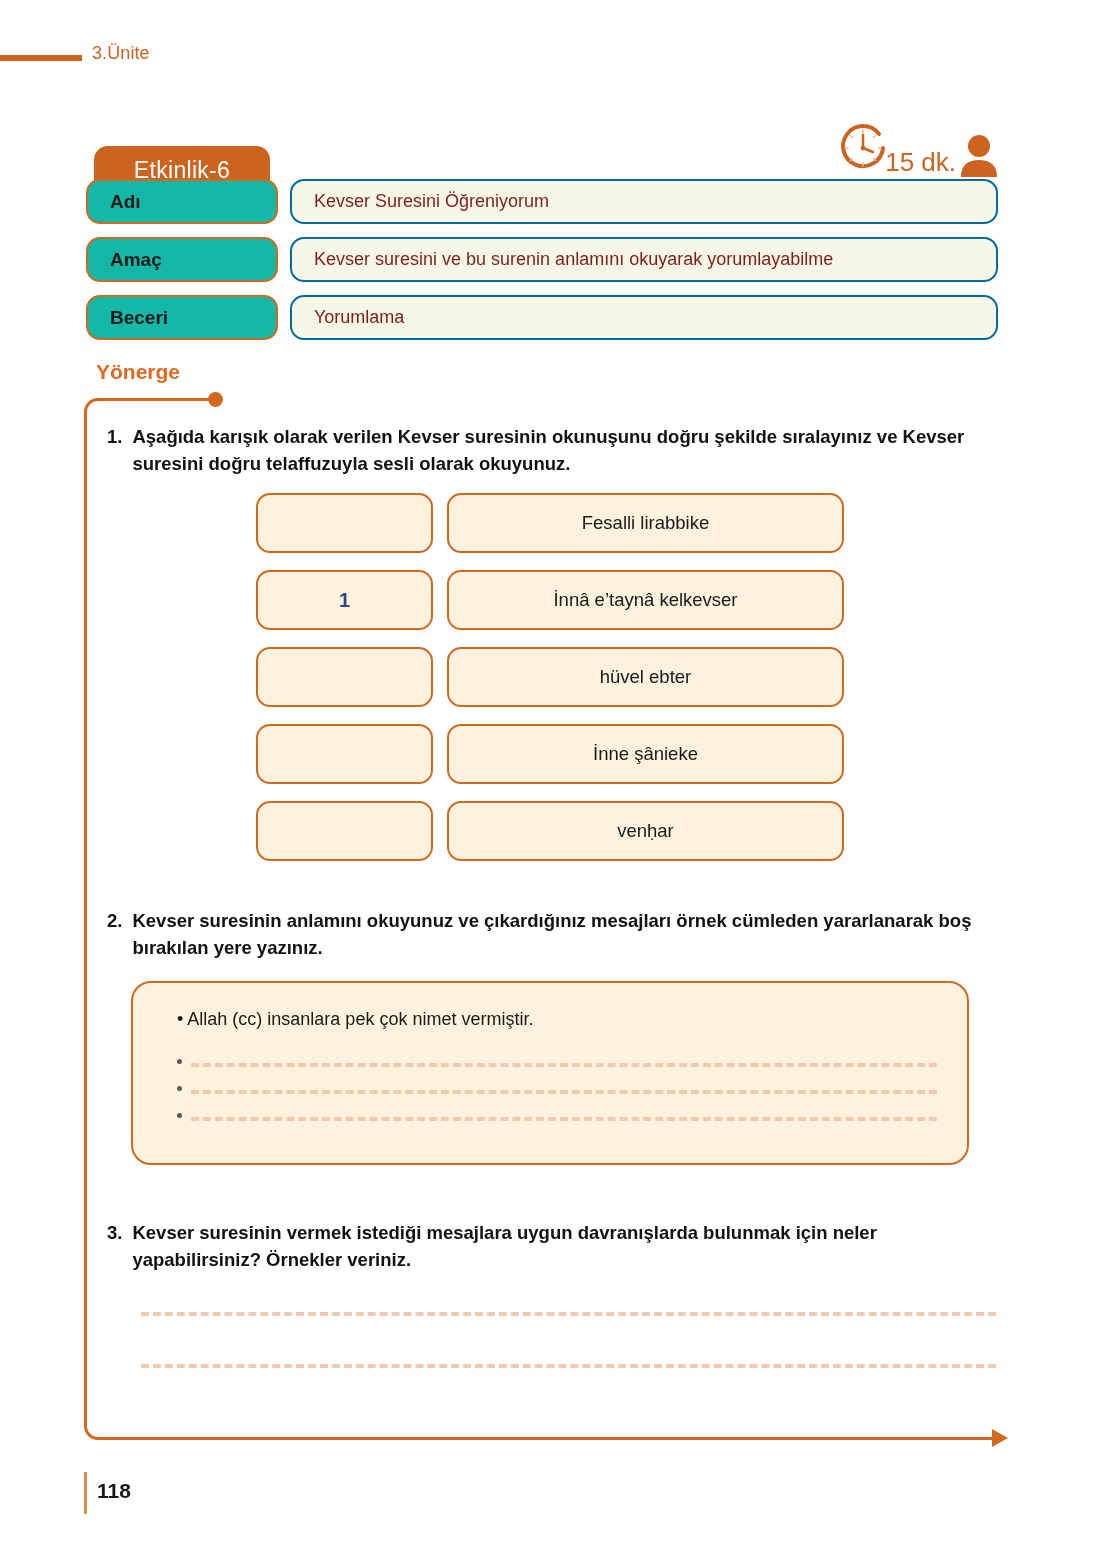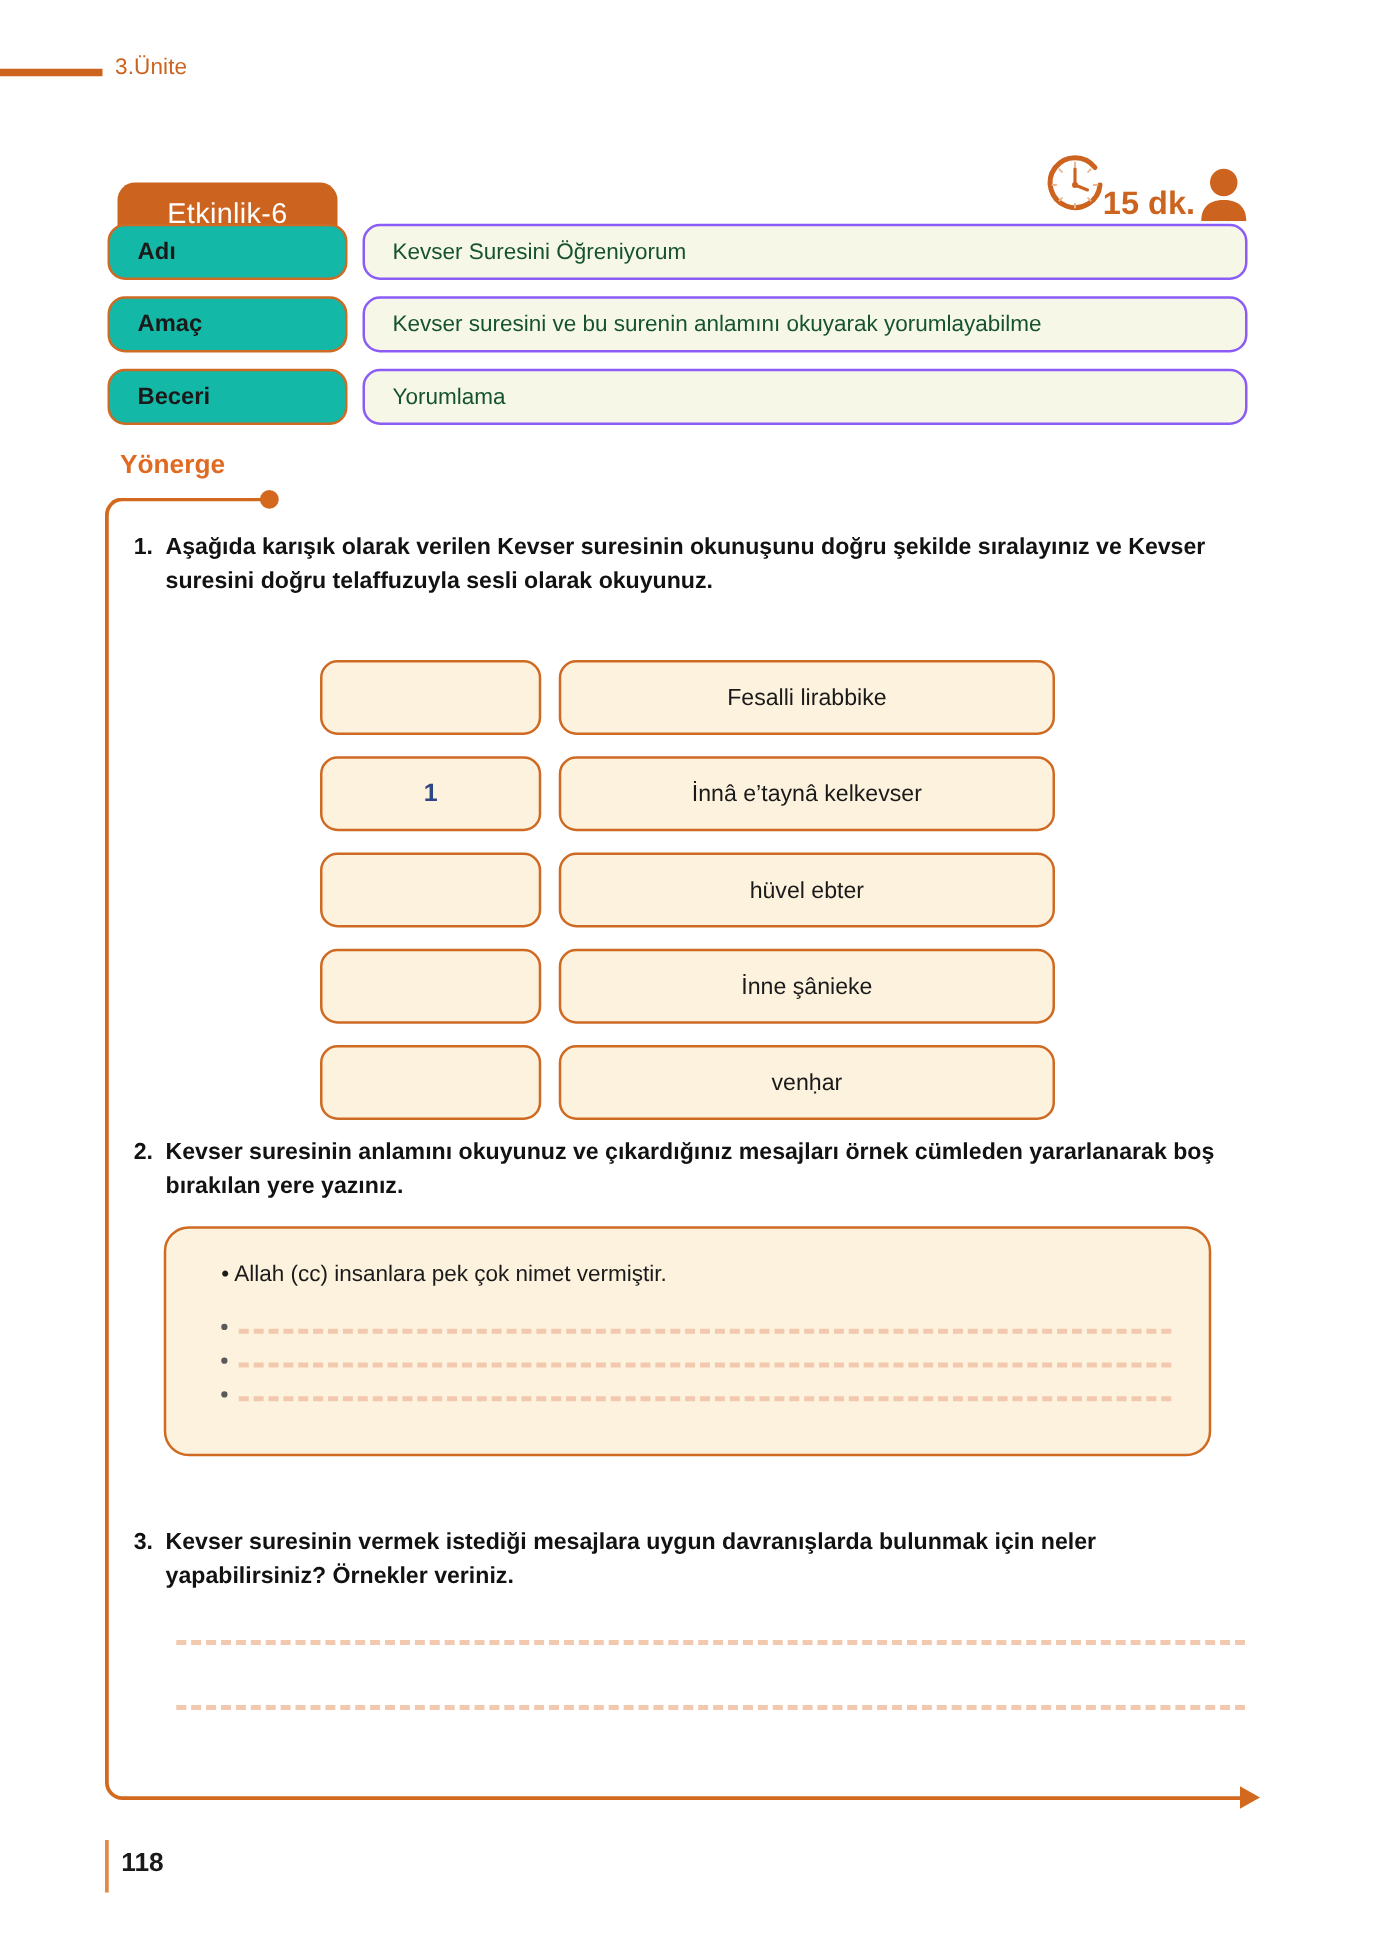--- a/index.html
+++ b/index.html
@@ -127,21 +127,21 @@
     position: absolute;
     right: 106px;
     top: 118px;
     height: 58px;
     display: flex;
     align-items: flex-end;
   }
   .clock-icon { display: block; }
   .duration-text {
     font-size: 26px;
-    font-weight: bold;
+    font-weight: normal;
     color: #cc6420;
     margin-left: -6px;
     margin-bottom: -2px;
     white-space: nowrap;
   }
   .person-icon { display: block; margin-left: 2px; margin-bottom: -1px; }
 
   
   .info-rows {
     position: absolute;
@@ -163,28 +163,28 @@
     display: flex;
     align-items: center;
     padding-left: 22px;
     font-size: 19px;
     font-weight: bold;
     color: #1a1a1a;
   }
   .info-value {
     flex: 1;
     height: 45px;
-    border: 2px solid #8b5cf6;
+    border: 2px solid #0369a1;
     border-radius: 14px;
     background: #f7f7e8;
     display: flex;
     align-items: center;
     padding-left: 22px;
     font-size: 18px;
-    color: #14532d;
+    color: #7f1d1d;
   }
 
   
   .question {
     position: absolute;
     display: flex;
     gap: 10px;
     font-size: 18.5px;
     font-weight: bold;
     color: #121212;
@@ -194,21 +194,21 @@
   .q-text { max-width: 860px; }
 
   #q1 { left: 107px; top: 424px; width: 880px; }
   #q2 { left: 107px; top: 908px; width: 880px; }
   #q3 { left: 107px; top: 1220px; width: 880px; }
 
   
   .order-table {
     position: absolute;
     left: 256px;
-    top: 528px;
+    top: 493px;
   }
   .order-row {
     display: flex;
     gap: 14px;
     margin-bottom: 17px;
   }
   .order-slot {
     width: 177px;
     height: 60px;
     border: 2px solid #cf6a23;

